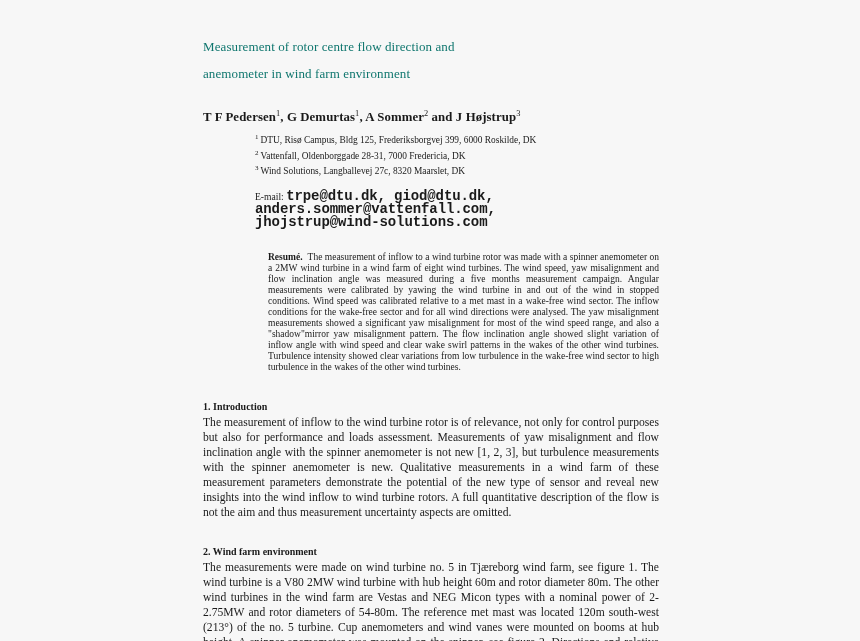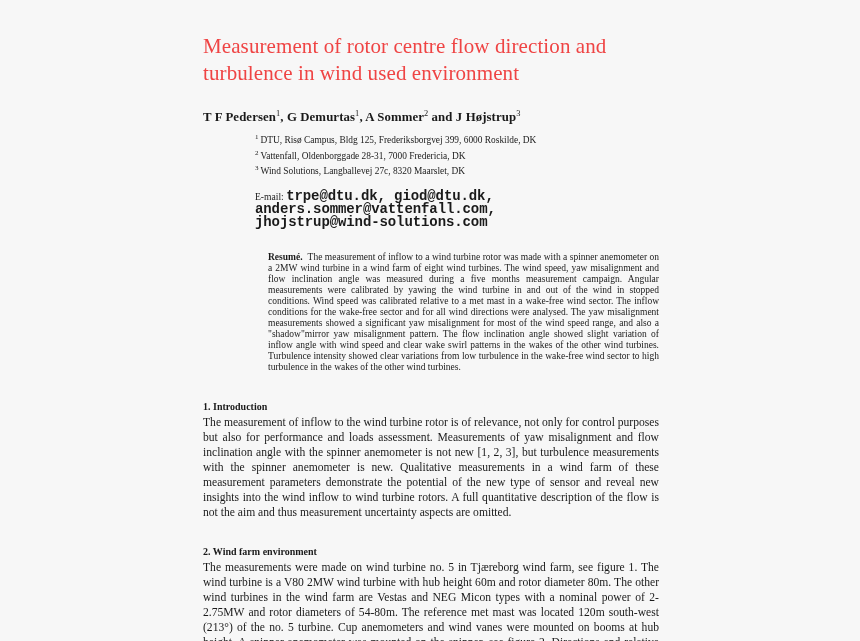--- a/index.html
+++ b/index.html
@@ -23,25 +23,25 @@
   .col {
     position: absolute;
     left: 203px;
     top: 0;
     width: 456px;
   }
 
   
   .title {
     margin-top: 33px;
-    font-size: 21px;
+    font-size: 13px;
     line-height: 27px;
     font-weight: normal;
     letter-spacing: 0.1px;
-    color: #ef4444;
+    color: #0f766e;
   }
   .title-line { display: block; }
 
   
   .authors {
     margin-top: 22px;
     font-size: 12.8px;
     font-weight: bold;
     letter-spacing: 0.1px;
   }
@@ -104,21 +104,21 @@
   .sec2 { margin-top: 24px; }
 </style>
 </head>
 <body>
 
 <div class="page">
   <div class="col">
 
     <h1 class="title">
       <span class="title-line">Measurement of rotor centre flow direction and</span>
-      <span class="title-line">turbulence in wind used environment</span>
+      <span class="title-line">anemometer in wind farm environment</span>
     </h1>
 
     <div class="authors">T F Pedersen<sup>1</sup>, G Demurtas<sup>1</sup>, A Sommer<sup>2</sup> and J Højstrup<sup>3</sup></div>
 
     <div class="affils">
       <span class="affil">
         <sup>1</sup><span>DTU, Risø Campus, Bldg 125, Frederiksborgvej 399, 6000 Roskilde, DK</span>
       </span>
       <span class="affil">
         <sup>2</sup><span>Vattenfall, Oldenborggade 28-31, 7000 Fredericia, DK</span>

